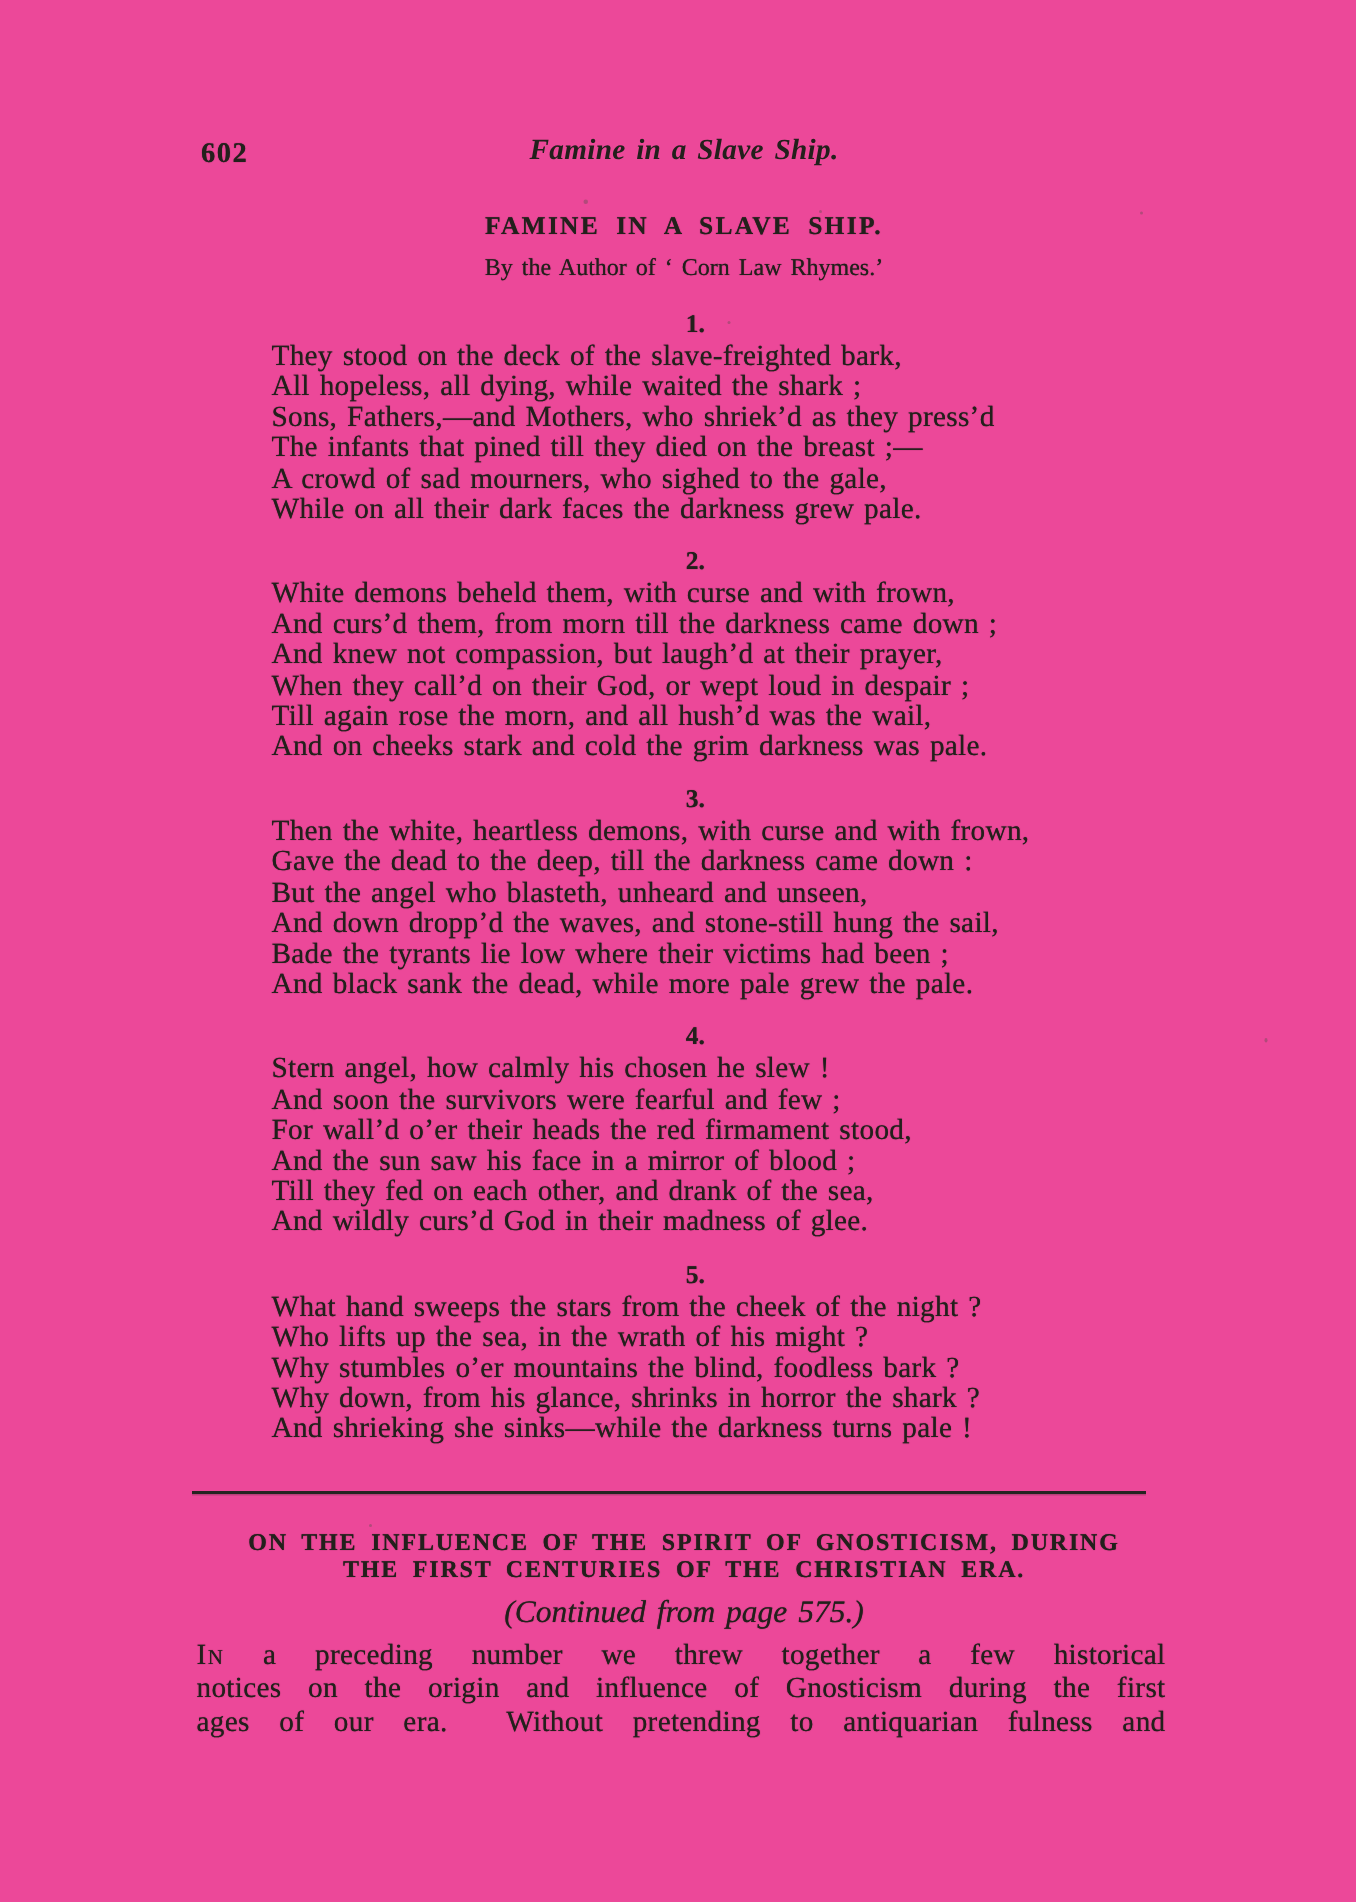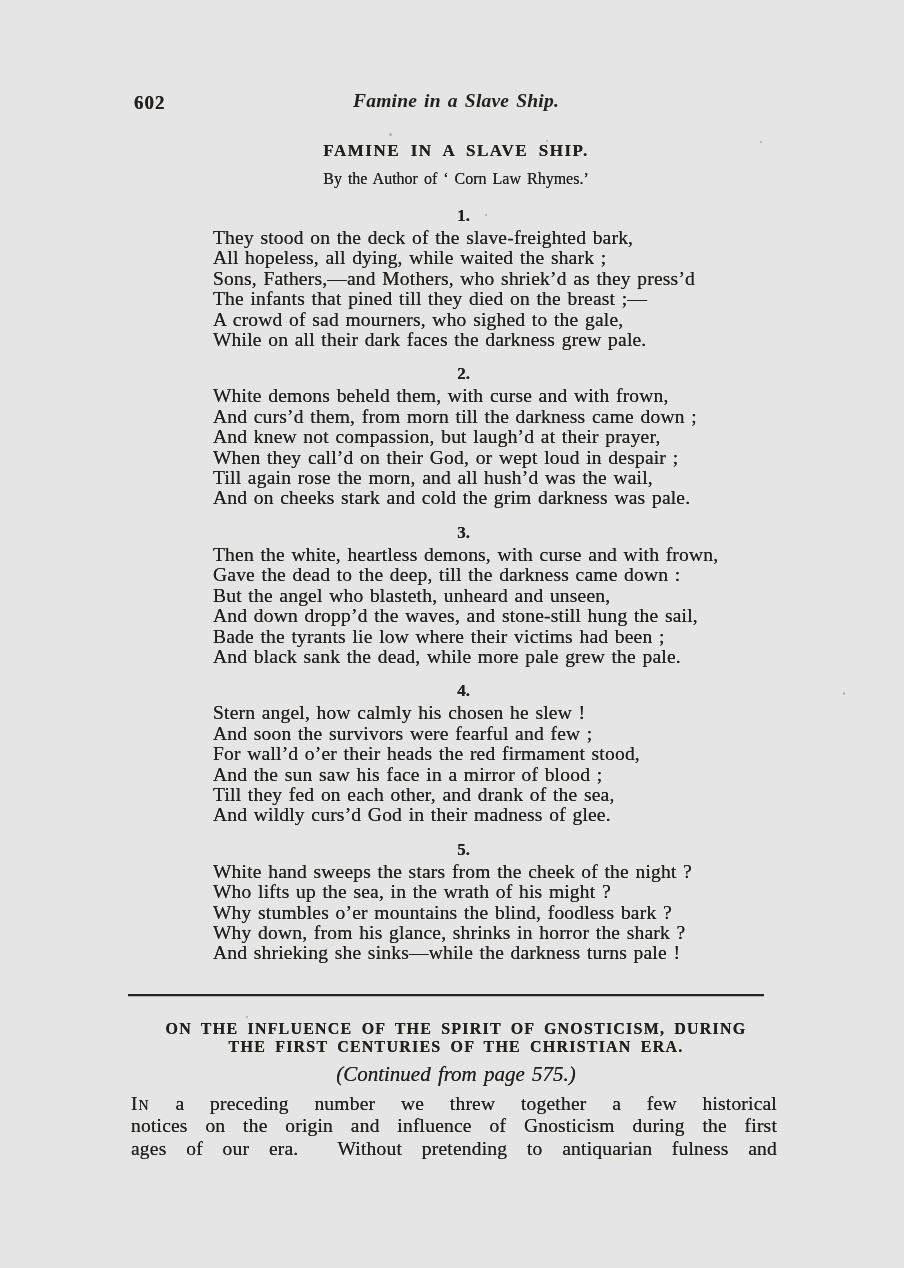--- a/index.html
+++ b/index.html
@@ -1,19 +1,19 @@
 <!DOCTYPE html>
 <html><head>
 <meta charset="utf-8">
 <style>
   html,body{margin:0;padding:0;background:#ffffff;}
   .page{
     position:relative;
     width:904px;height:1268px;
-    background:#e5e5e5;
+    background:#ec4899;
     overflow:hidden;
     font-family:"Liberation Serif","DejaVu Serif",serif;
     color:#23201c;
   }
   .ink{text-shadow:0 0 .6px rgba(35,32,28,.88);}
   .centered{position:absolute;left:8px;width:896px;text-align:center;}
 
   .page-num{
     position:absolute;left:134px;top:92px;
     font-size:19px;font-weight:700;letter-spacing:1px;
@@ -37,21 +37,20 @@
   .stanza{margin:0 0 13px 0;}
   .stanza-number{
     text-align:center;width:100%;
     font-size:17px;font-weight:700;
     line-height:22px;margin-bottom:1px;
   }
   .poem-line{
     font-size:19.5px;line-height:20.4px;
     letter-spacing:.2px;word-spacing:1.5px;
     white-space:nowrap;
-    margin-left:32px;
   }
 
   .divider{
     position:absolute;top:994px;left:128px;width:636px;height:2px;
     background:#262321;border:none;margin:0;
     box-shadow:0 1px 0 rgba(38,35,33,.25);
   }
 
   .article-heading{
     top:1020px;
@@ -122,21 +121,21 @@
       <div class="poem-line ink">Stern angel, how calmly his chosen he slew !</div>
       <div class="poem-line ink">And soon the survivors were fearful and few ;</div>
       <div class="poem-line ink">For wall’d o’er their heads the red firmament stood,</div>
       <div class="poem-line ink">And the sun saw his face in a mirror of blood ;</div>
       <div class="poem-line ink">Till they fed on each other, and drank of the sea,</div>
       <div class="poem-line ink">And wildly curs’d God in their madness of glee.</div>
     </div>
 
     <div class="stanza">
       <div class="stanza-number ink">5.</div>
-      <div class="poem-line ink">White hand sweeps the stars from the cheek of the night ?</div>
+      <div class="poem-line ink">What hand sweeps the stars from the cheek of the night ?</div>
       <div class="poem-line ink">Who lifts up the sea, in the wrath of his might ?</div>
       <div class="poem-line ink">Why stumbles o’er mountains the blind, foodless bark ?</div>
       <div class="poem-line ink">Why down, from his glance, shrinks in horror the shark ?</div>
       <div class="poem-line ink">And shrieking she sinks—while the darkness turns pale !</div>
     </div>
 
   </div>
 
   <div class="divider"></div>
 

